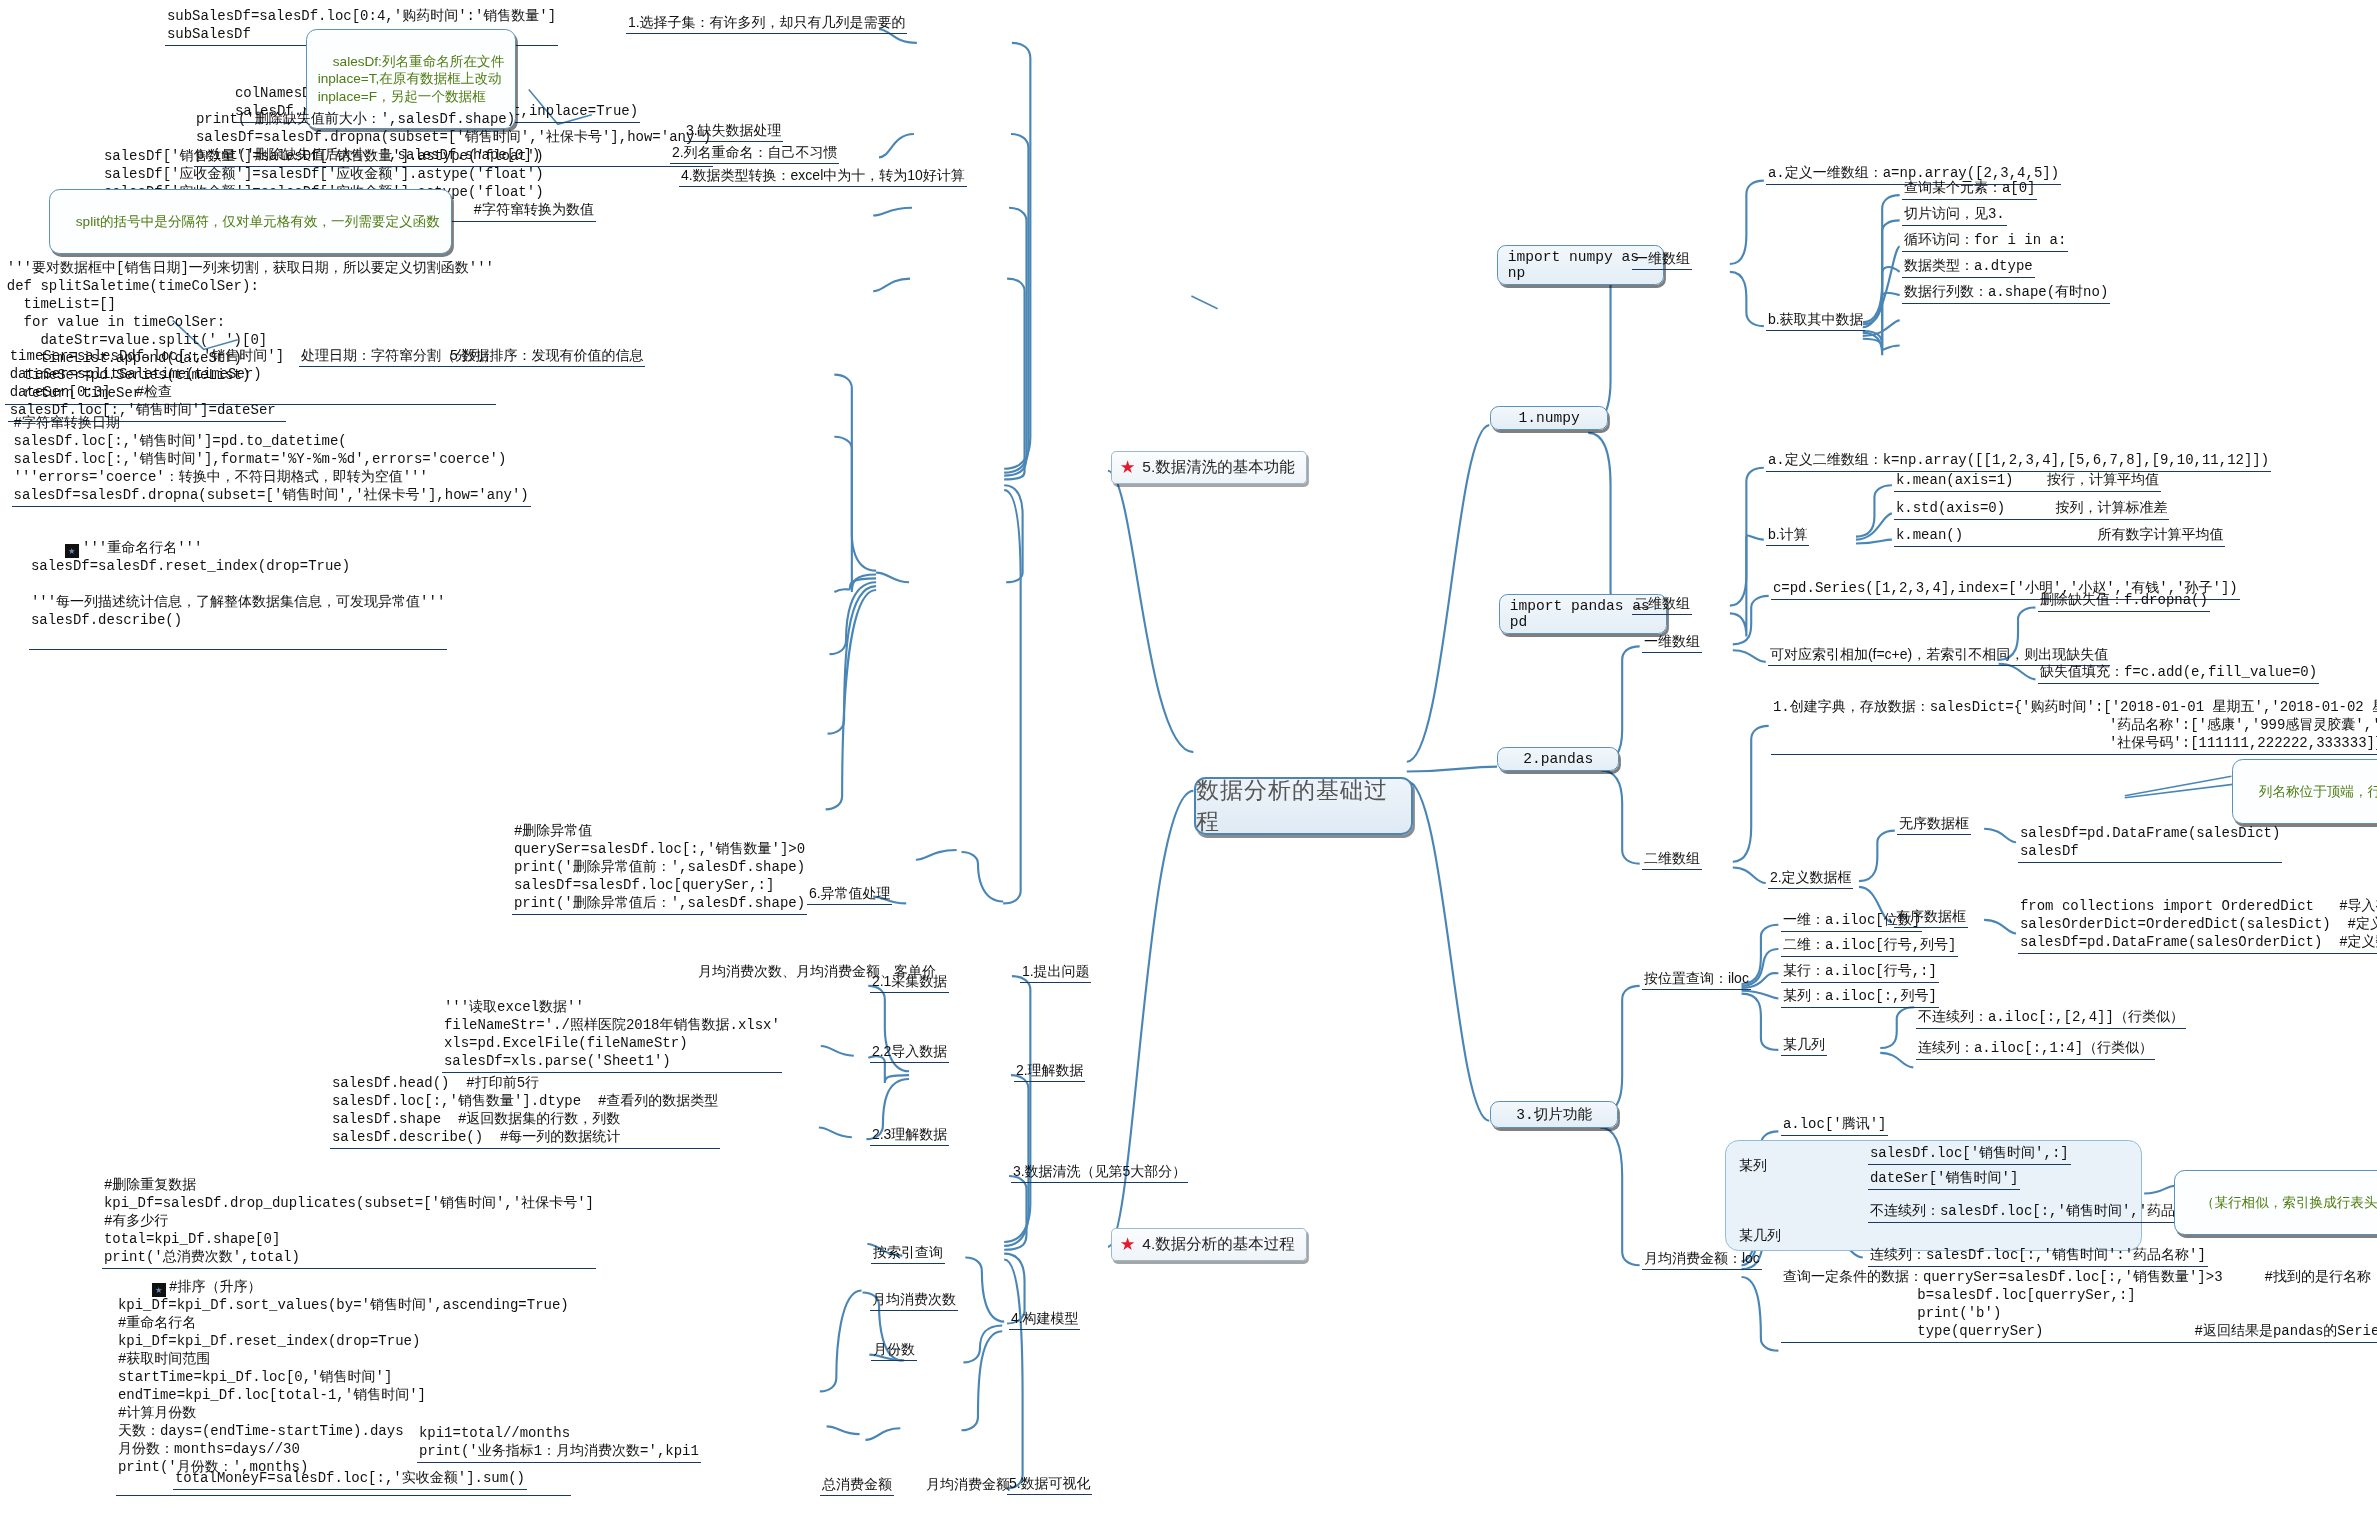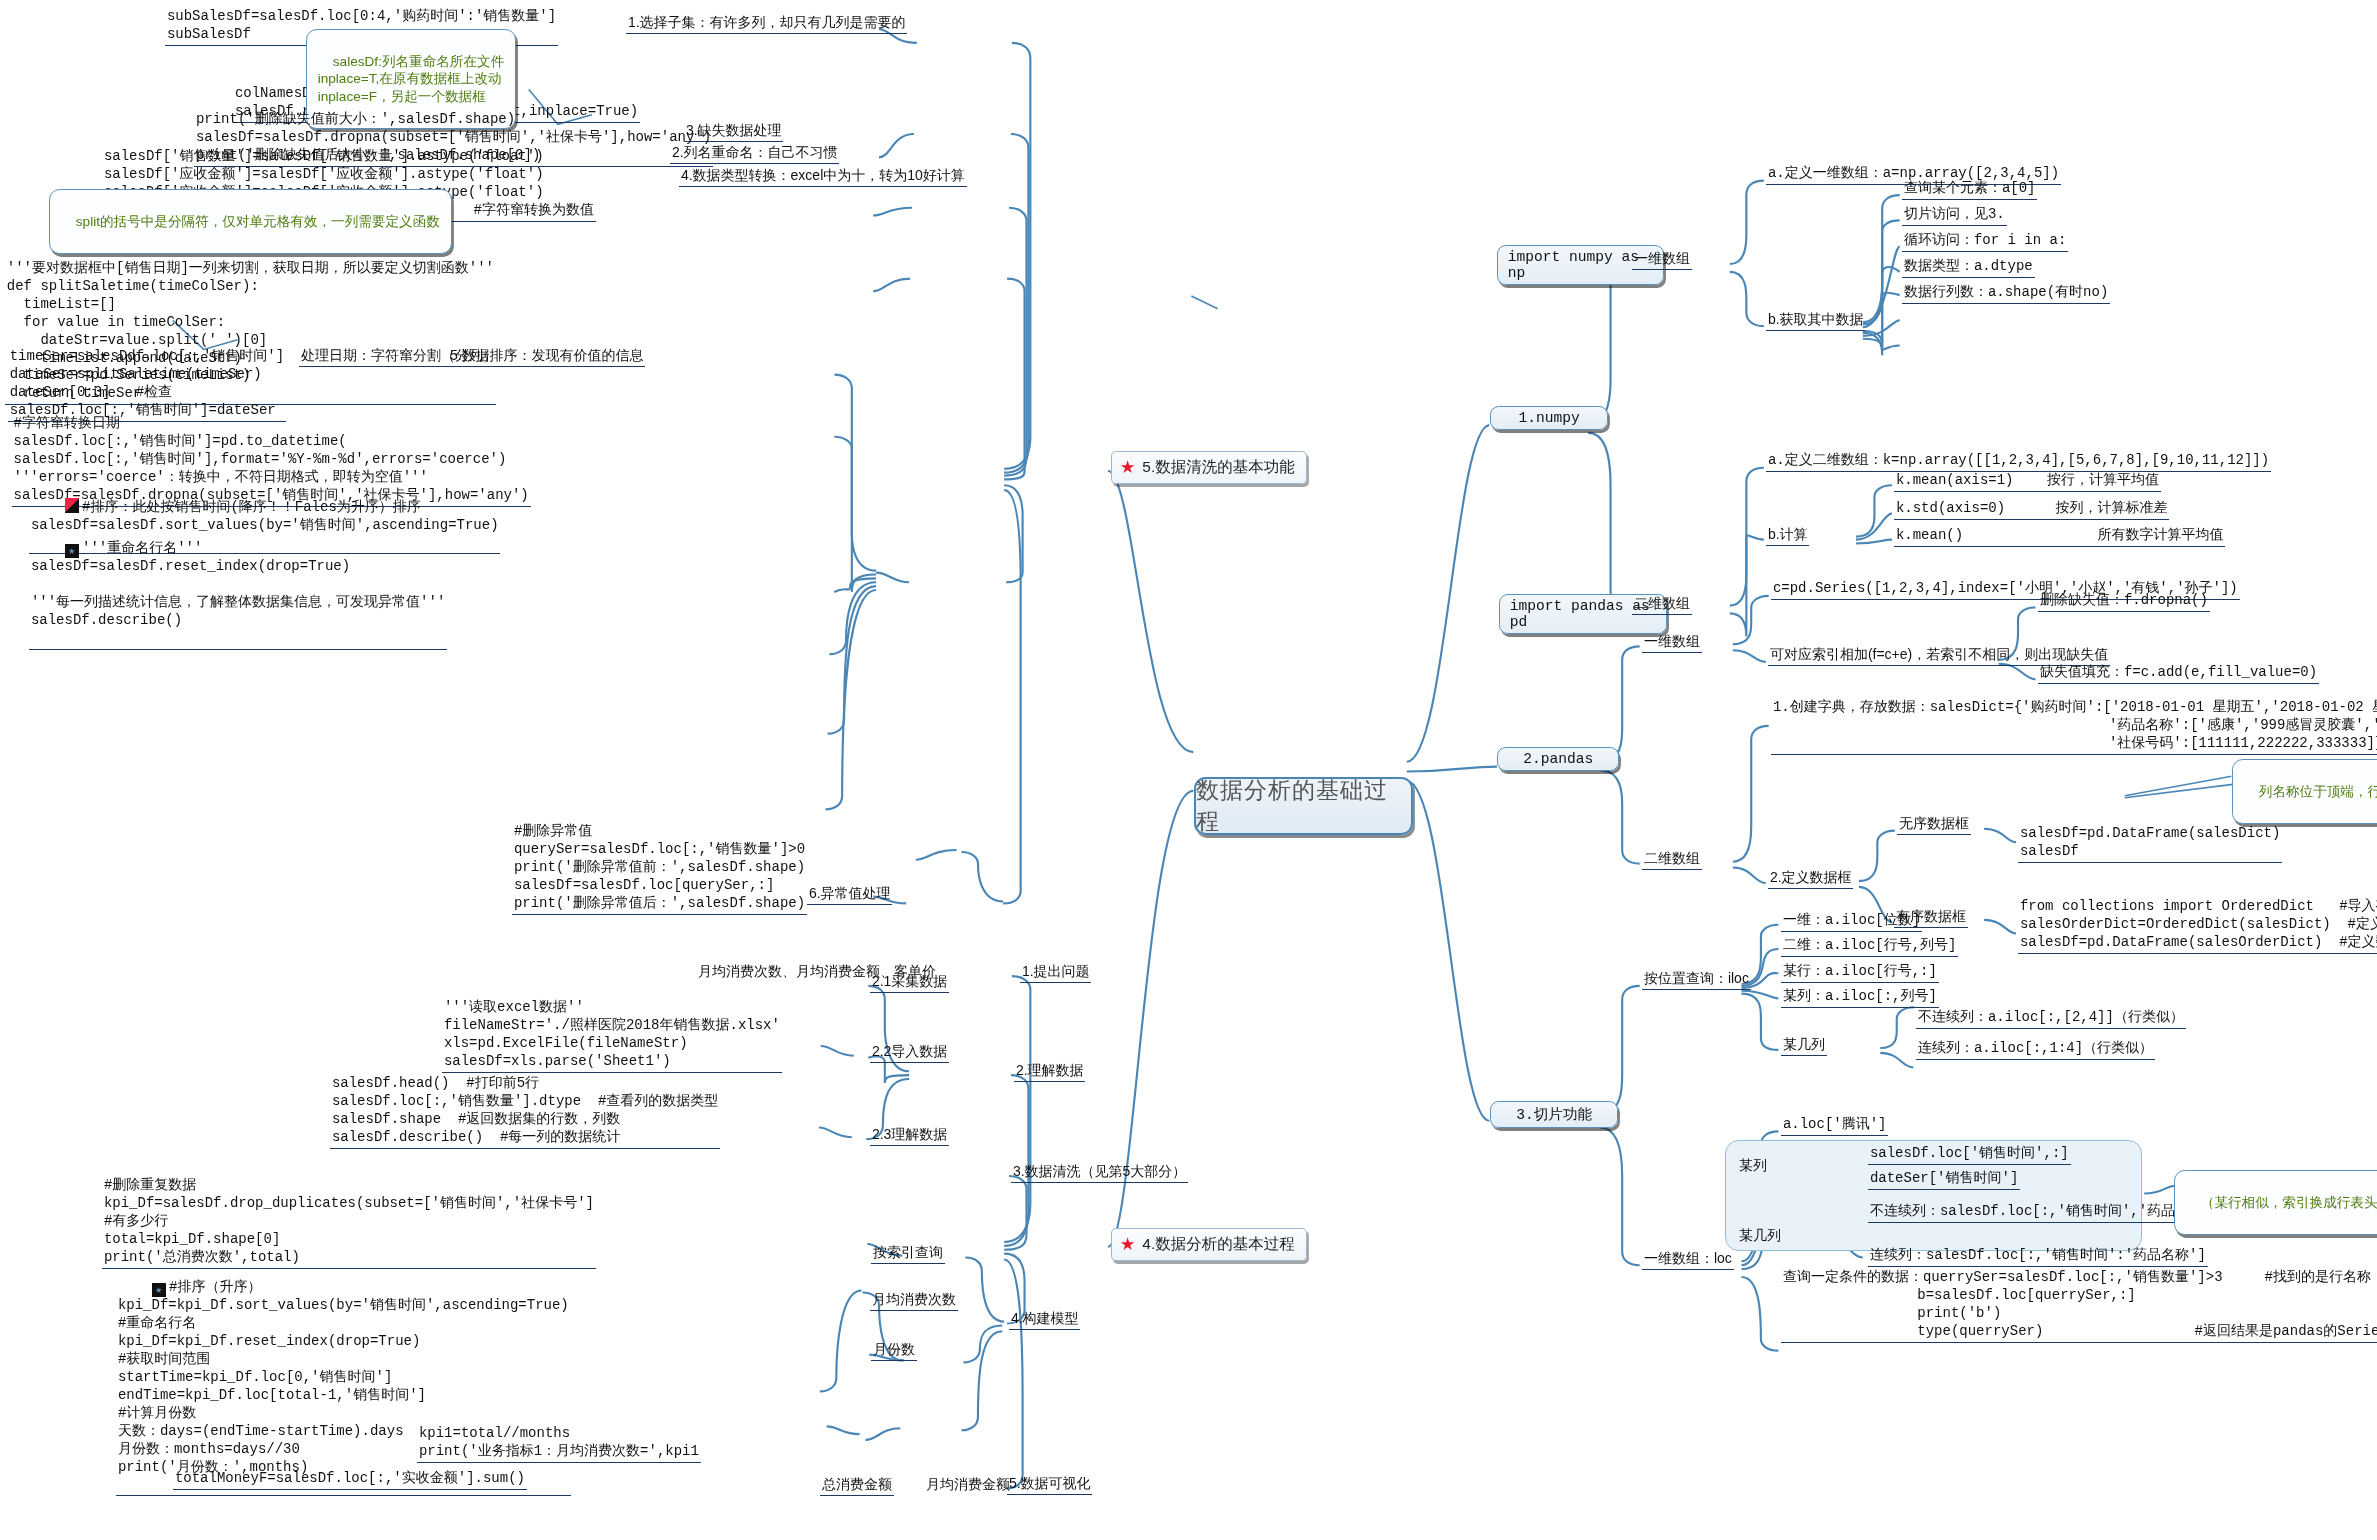--- a/index.html
+++ b/index.html
@@ -237,21 +237,21 @@
 
   <div class="node cn lbl" style="left:1642px;top:970px;">按位置查询：iloc</div>
   <div class="node mix lbl" style="left:1781px;top:912px;">一维：a.iloc[位数]</div>
   <div class="node mix lbl" style="left:1781px;top:937px;">二维：a.iloc[行号,列号]</div>
   <div class="node mix lbl" style="left:1781px;top:963px;">某行：a.iloc[行号,:]</div>
   <div class="node mix lbl" style="left:1781px;top:988px;">某列：a.iloc[:,列号]</div>
   <div class="node cn lbl" style="left:1781px;top:1036px;">某几列</div>
   <div class="node mix lbl" style="left:1916px;top:1009px;">不连续列：a.iloc[:,[2,4]]（行类似）</div>
   <div class="node mix lbl" style="left:1916px;top:1040px;">连续列：a.iloc[:,1:4]（行类似）</div>
 
-  <div class="node cn lbl" style="left:1642px;top:1250px;">一维数组：loc</div>
+  <div class="node cn lbl" style="left:1642px;top:1250px;">月均消费金额：loc</div>
   <div class="node mix lbl" style="left:1781px;top:1116px;">a.loc['腾讯']</div>
 
   <div class="group-box" style="left:1725px;top:1140px;width:415px;height:109px;"></div>
   <div class="node cn lbl nb" style="left:1737px;top:1157px;">某列</div>
   <div class="node mix lbl" style="left:1868px;top:1145px;">salesDf.loc['销售时间',:]</div>
   <div class="node mix lbl" style="left:1868px;top:1170px;">dateSer['销售时间']</div>
   <div class="node cn lbl nb" style="left:1737px;top:1227px;">某几列</div>
   <div class="node mix lbl" style="left:1868px;top:1203px;">不连续列：salesDf.loc[:,'销售时间','药品名称']</div>
   <div class="node mix lbl" style="left:1868px;top:1247px;">连续列：salesDf.loc[:,'销售时间':'药品名称']</div>
 
@@ -308,24 +308,20 @@
 dateSer=splitSaletime(timeSer)
 dateSer[0:3]   #检查
 salesDf.loc[:,'销售时间']=dateSer</div>
   <div class="node mix lbl" style="left:11.6px;top:415px;">#字符窜转换日期
 salesDf.loc[:,'销售时间']=pd.to_datetime(
 salesDf.loc[:,'销售时间'],format='%Y-%m-%d',errors='coerce')
 '''errors='coerce'：转换中，不符日期格式，即转为空值'''
 salesDf=salesDf.dropna(subset=['销售时间','社保卡号'],how='any')</div>
 
   <div class="node cn lbl" style="left:448px;top:347px;">5.数据排序：发现有价值的信息</div>
-  <div class="node mix lbl" style="left:29px;top:480px;">
-    <span class="badge badge-flag" style="background:linear-gradient(135deg,#e24 50%,#111 50%);"></span><span>#排序：此处按销售时间(降序！！Fales为升序）排序
-salesDf=salesDf.sort_values(by='销售时间',ascending=True)</span>
-  </div>
   <div class="node mix lbl" style="left:29px;top:522px;">
     <span class="badge badge-star" style="background:#111;color:#6a8fb5;text-align:center;font-size:11.6px;line-height:14.6px;">★</span><span>'''重命名行名'''
 salesDf=salesDf.reset_index(drop=True)
 
 '''每一列描述统计信息，了解整体数据集信息，可发现异常值'''
 salesDf.describe()</span>
   </div>
 
   <div class="node cn lbl" style="left:807px;top:885px;">6.异常值处理</div>
   <div class="node mix lbl" style="left:512px;top:823px;">#删除异常值

